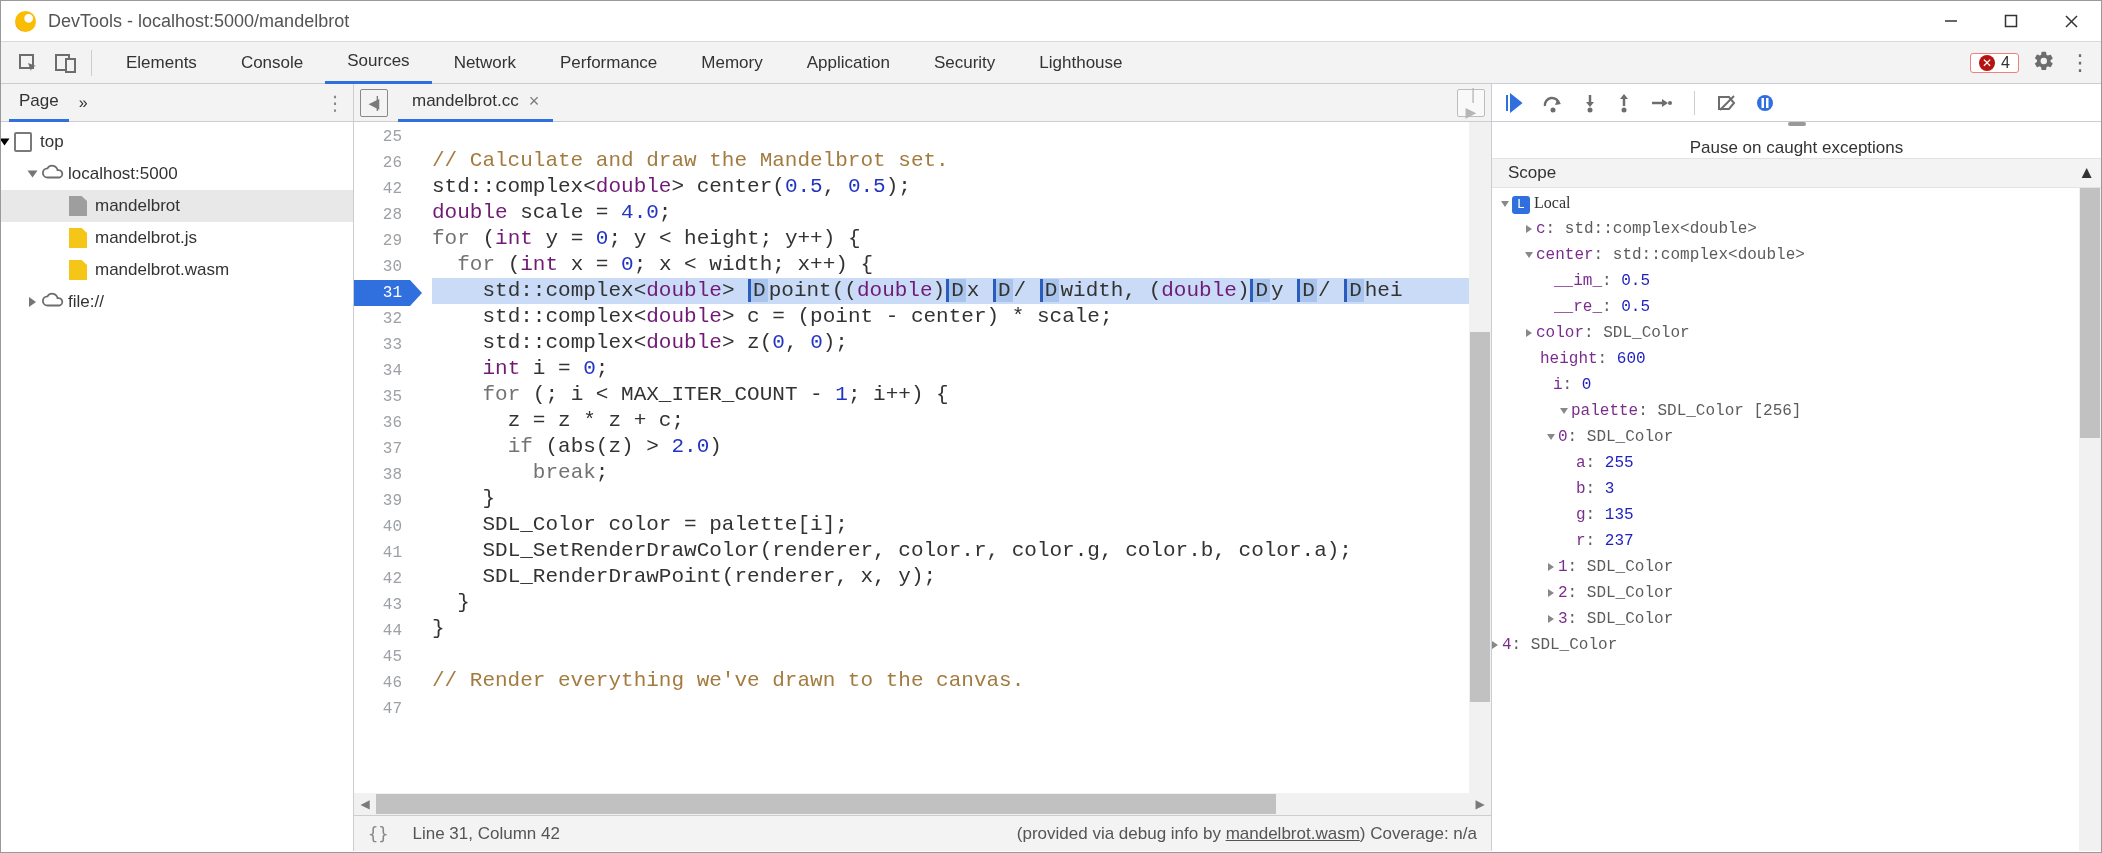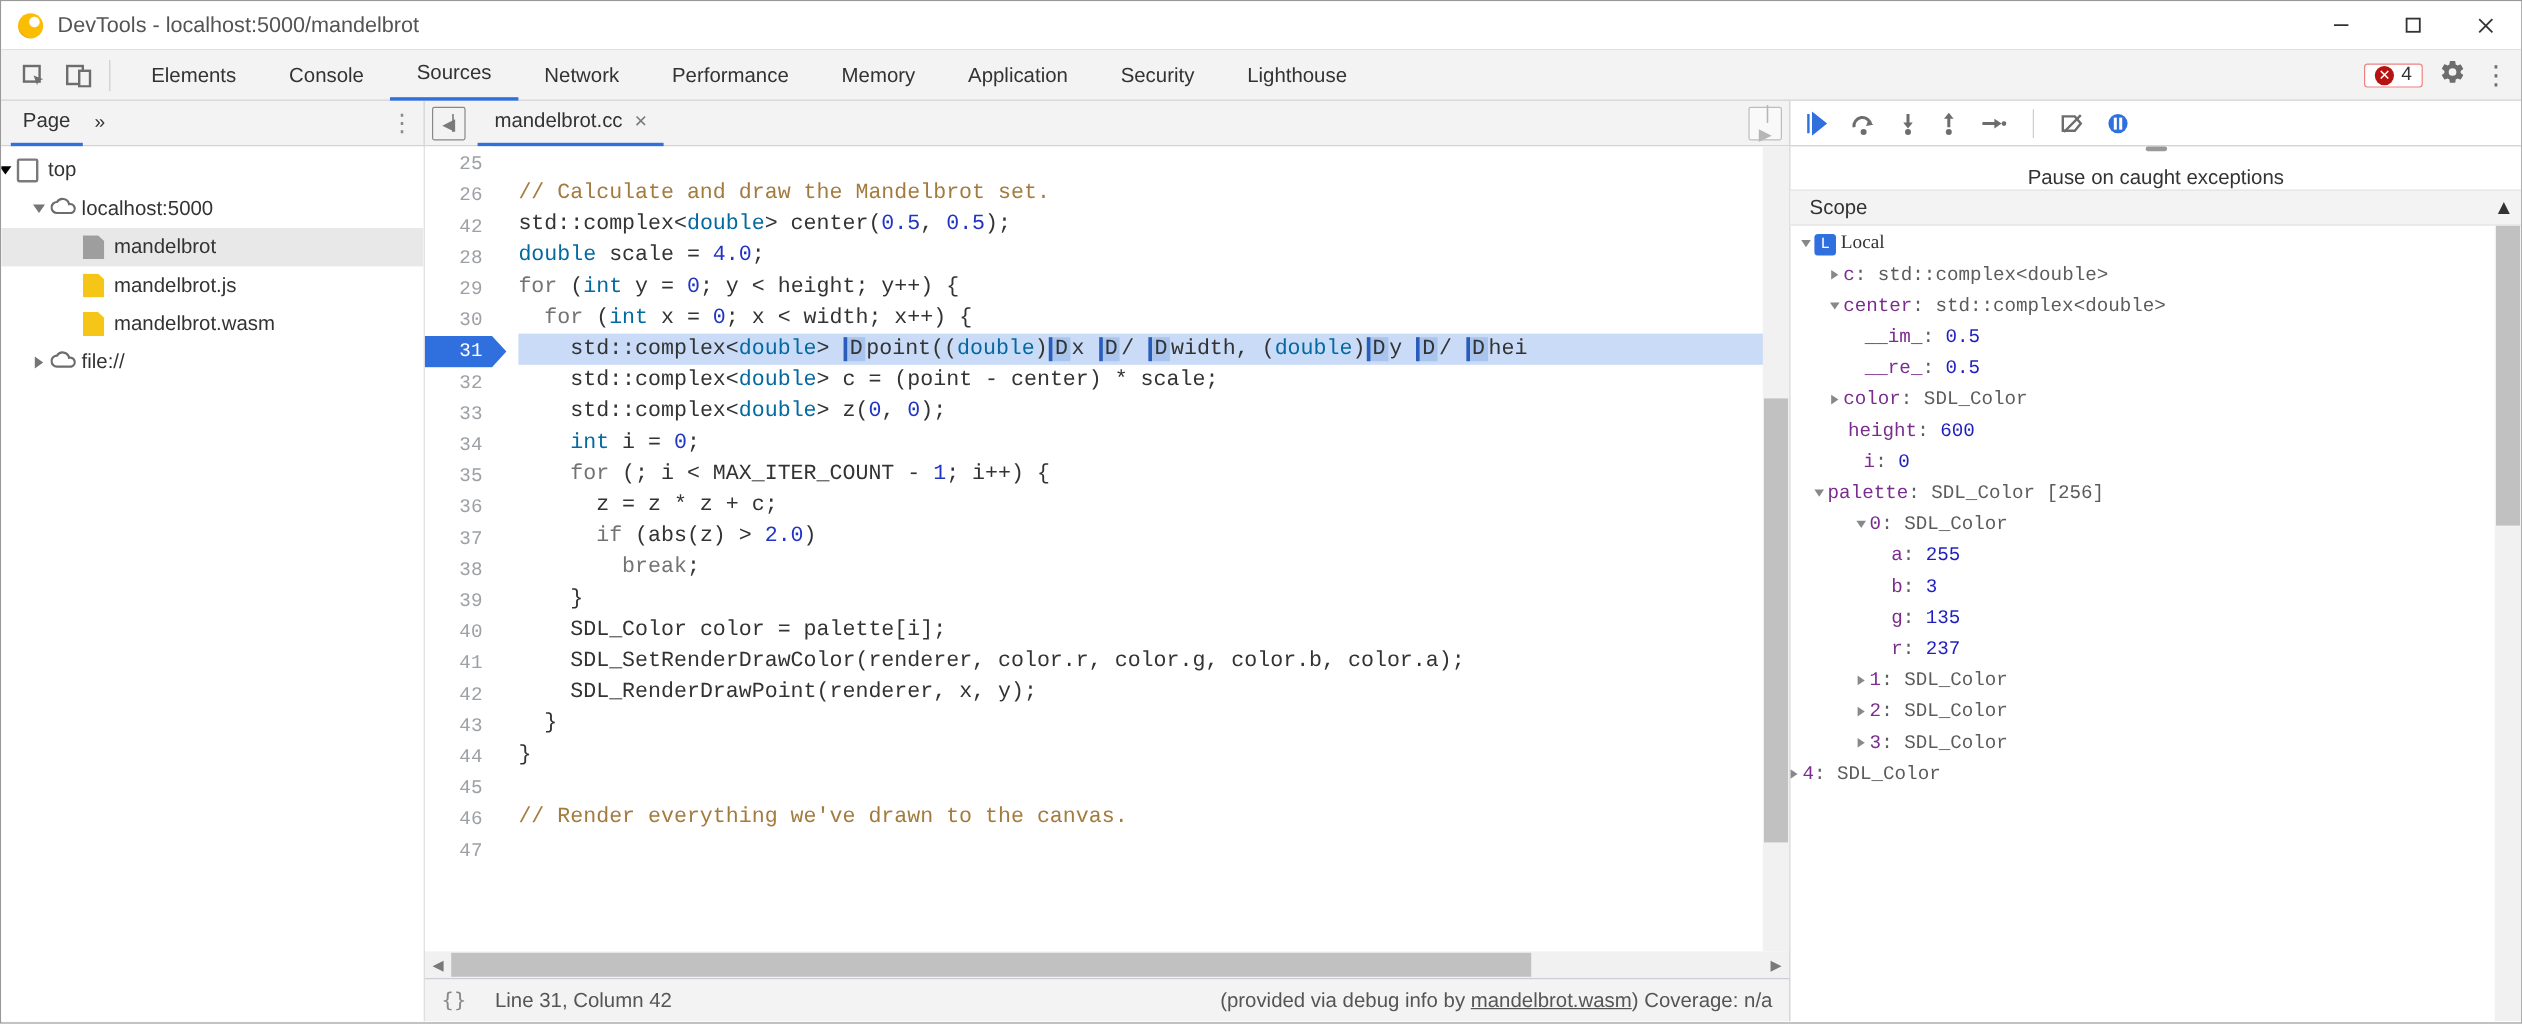--- a/index.html
+++ b/index.html
@@ -44,21 +44,21 @@
   .file-tabs { height:38px; border-bottom:1px solid #cacdd1; display:flex; align-items:center; padding: 0 6px; }
   .file-tabs .navicon { width:28px; height:28px; display:flex;align-items:center;justify-content:center; border:1px solid #888; color:#7a7a7a; font-size:14px; border-radius:2px;}
   .file-tabs .ftab { display:flex;align-items:center; height:38px; padding: 0 14px; margin-left: 10px; border-bottom:3px solid #2f6fde; font-size:17px; gap:10px;}
   .file-tabs .close { color:#7a7a7a; font-size:18px; }
   .file-tabs .navicon.right { margin-left:auto; opacity:0.5;}
   .editor { flex:1; background:#fff; display:flex; position:relative; font-family: Consolas, "Courier New", monospace; overflow:hidden; }
   .gutter { width:56px; background:#fff; text-align:right; color:#9da0a4; font-size:16px; padding-top:2px; }
   .gutter .ln { height:26px; line-height:26px; padding-right:8px; }
   .gutter .ln.current { background:#2f6fde; color:#fff; position:relative; }
   .gutter .ln.current::after { content:''; position:absolute; right:-12px; top:0; width:0; height:0; border-left:12px solid #2f6fde; border-top:13px solid transparent; border-bottom:13px solid transparent; }
-  .code { flex:1; padding-left:22px; font-size:18px; }
+  .code { flex:1; padding-left:22px; font-size:21px; }
   .code .cl { height:26px; line-height:26px; white-space:pre; }
   .code .cl.current { background:#c9dbf6; }
   .vscroll { position:absolute; right:0; top:0; width:22px; height:100%; background:#f1f1f1; }
   .vscroll .thumb { position:absolute; left:1px; width:20px; background:#c1c1c1; }
   .hscroll { height:22px; background:#f1f1f1; position:relative; }
   .hscroll .thumb { position:absolute; top:1px; height:20px; background:#c1c1c1; }
   .hscroll .arrow { position:absolute; top:0; width:22px; height:22px; display:flex;align-items:center;justify-content:center; color:#7a7a7a; font-size:12px;}
   .statusbar { height:36px; background:#f3f3f3; display:flex; align-items:center; font-size:17px; color:#555; padding: 0 14px; border-top:1px solid #cacdd1;}
   .statusbar .brace { font-family: Consolas, monospace; color:#888; margin-right:24px; }
   .statusbar .prov { margin-left:auto;}
@@ -77,21 +77,21 @@
   .scope .tri.open { transform:rotate(90deg); }
   .k-purple { color:#7b2d8e; }
   .k-blue { color:#1f1fbf; }
   .k-gray { color:#5c5c5c; }
   .scope .badge { display:inline-block; background:#2f6fde; color:#fff; width:18px; height:18px; text-align:center; font-size:13px; line-height:18px; border-radius:3px; margin-right:4px;}
   .scope .rscroll { position:absolute; right:0; top:0; width:22px; height:100%; background:#f1f1f1; }
   .scope .rscroll .thumb { position:absolute; left:1px; width:20px; background:#c1c1c1; } 
   
   .cm-comment { color:#a37b3f; }
   .cm-keyword { color:#737373; }
-  .cm-type { color:#0369a1; }
+  .cm-type { color:#701a75; }
   .cm-num { color:#2135c3; }
   .decor { background:#a9c5ed; border-left:3px solid #2a5dbb; padding: 0 2px; margin: 0 1px; }
 </style>
 </head>
 <body>
 
 <div class="title-bar">
   <span class="chrome-icon"></span>
   <span class="title-text">DevTools - localhost:5000/mandelbrot</span>
   <div class="ctrls">
@@ -335,21 +335,21 @@
     </div>
     <div class="scope">
       <div class="srow" style="padding-left:10px;"><span class="tri open"></span><span class="badge">L</span><span style="font-family:'Segoe UI';">Local</span></div>
       <div class="srow" style="padding-left:34px;"><span class="tri"></span><span class="k-purple">c</span><span class="k-gray">: std::complex&lt;double&gt;</span></div>
       <div class="srow" style="padding-left:34px;"><span class="tri open"></span><span class="k-purple">center</span><span class="k-gray">: std::complex&lt;double&gt;</span></div>
       <div class="srow" style="padding-left:62px;"><span class="k-purple">__im_</span><span class="k-gray">: </span><span class="k-blue">0.5</span></div>
       <div class="srow" style="padding-left:62px;"><span class="k-purple">__re_</span><span class="k-gray">: </span><span class="k-blue">0.5</span></div>
       <div class="srow" style="padding-left:34px;"><span class="tri"></span><span class="k-purple">color</span><span class="k-gray">: SDL_Color</span></div>
       <div class="srow" style="padding-left:48px;"><span class="k-purple">height</span><span class="k-gray">: </span><span class="k-blue">600</span></div>
       <div class="srow" style="padding-left:61px;"><span class="k-purple">i</span><span class="k-gray">: </span><span class="k-blue">0</span></div>
-      <div class="srow" style="padding-left:21px;"><span class="tri open"></span><span class="k-purple">palette</span><span class="k-gray">: SDL_Color [256]</span></div>
+      <div class="srow" style="padding-left:21px;margin-left:48px;"><span class="tri open"></span><span class="k-purple">palette</span><span class="k-gray">: SDL_Color [256]</span></div>
       <div class="srow" style="padding-left:56px;"><span class="tri open"></span><span class="k-purple">0</span><span class="k-gray">: SDL_Color</span></div>
       <div class="srow" style="padding-left:84px;"><span class="k-purple">a</span><span class="k-gray">: </span><span class="k-blue">255</span></div>
       <div class="srow" style="padding-left:84px;"><span class="k-purple">b</span><span class="k-gray">: </span><span class="k-blue">3</span></div>
       <div class="srow" style="padding-left:84px;"><span class="k-purple">g</span><span class="k-gray">: </span><span class="k-blue">135</span></div>
       <div class="srow" style="padding-left:84px;"><span class="k-purple">r</span><span class="k-gray">: </span><span class="k-blue">237</span></div>
       <div class="srow" style="padding-left:56px;"><span class="tri"></span><span class="k-purple">1</span><span class="k-gray">: SDL_Color</span></div>
       <div class="srow" style="padding-left:56px;"><span class="tri"></span><span class="k-purple">2</span><span class="k-gray">: SDL_Color</span></div>
       <div class="srow" style="padding-left:56px;"><span class="tri"></span><span class="k-purple">3</span><span class="k-gray">: SDL_Color</span></div>
       <div class="srow" style=""><span class="tri"></span><span class="k-purple">4</span><span class="k-gray">: SDL_Color</span></div>
       <div class="rscroll">

